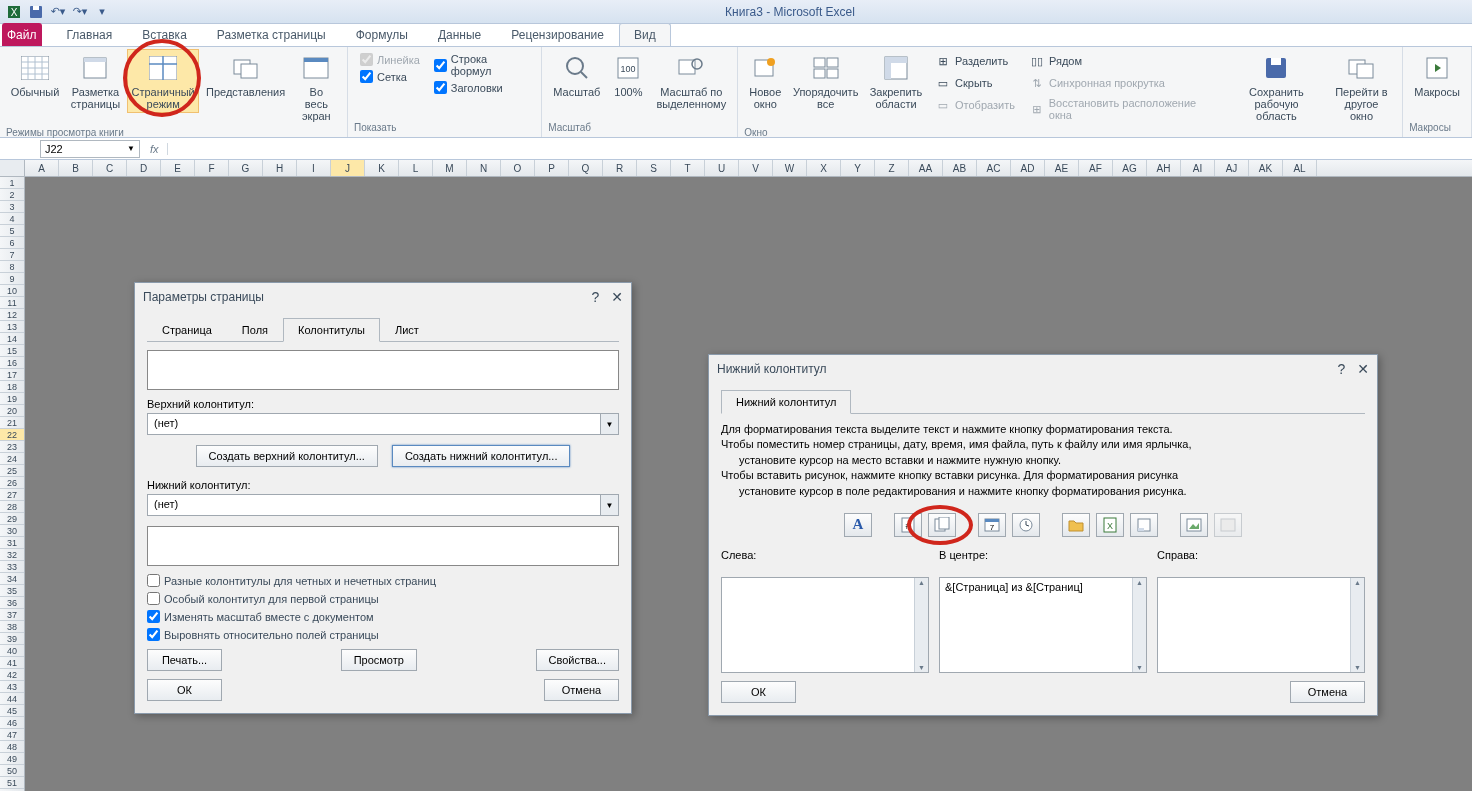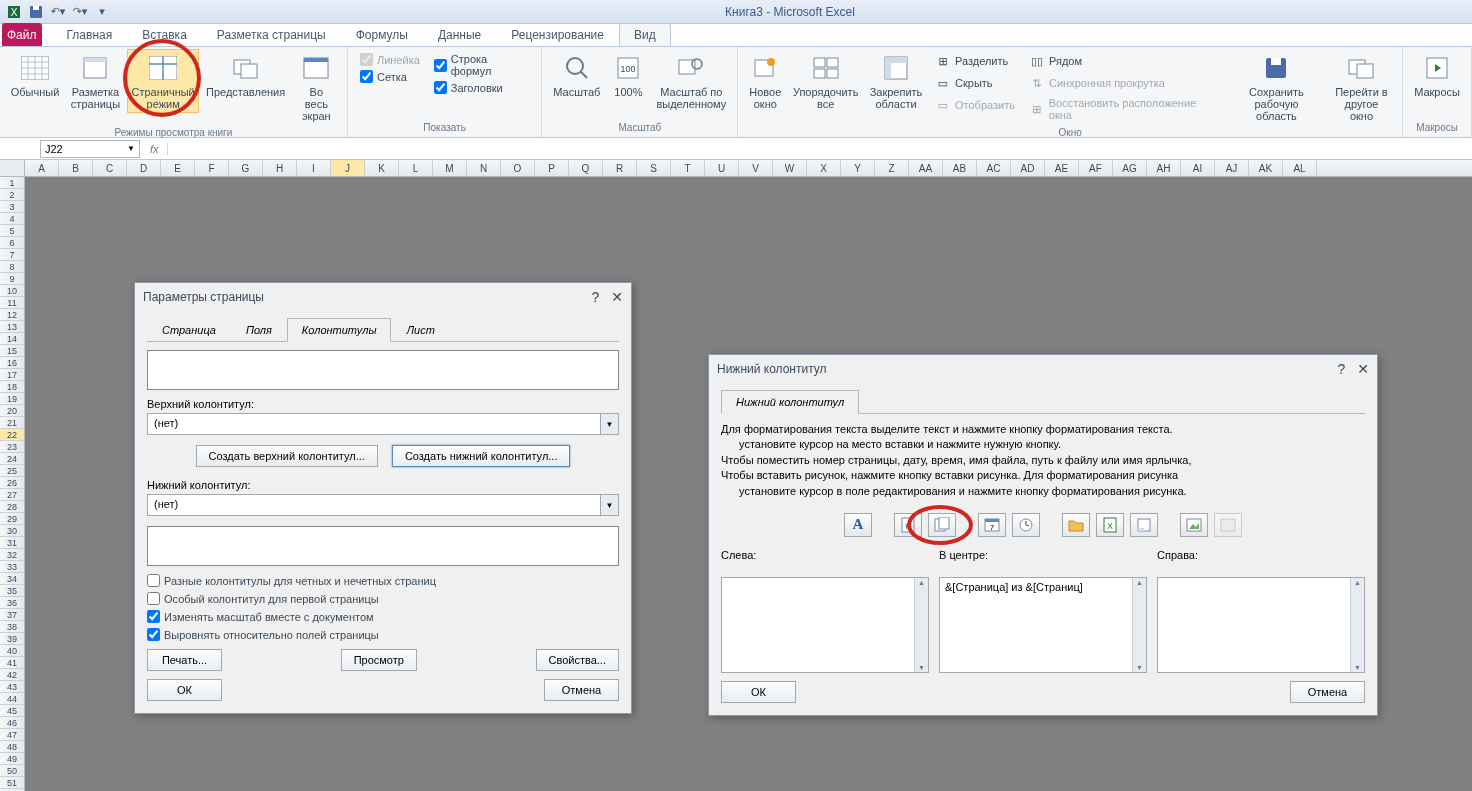--- a/index.html
+++ b/index.html
@@ -14,21 +14,21 @@
 
 .ribbon-tabs { height: 22px; background: #fff; display: flex; align-items: flex-end; padding-left: 2px; }
 .ribbon-tab { padding: 4px 14px; font-size: 12px; color: #4a5a6a; cursor: pointer; border: 1px solid transparent; border-bottom: none; }
 .ribbon-tab.file { background: #be185d; color: #fff; padding: 4px 4px; border-radius: 3px 3px 0 0; margin-right: 10px; }
 .ribbon-tab.active { background: #f5f6f7; border-color: #b8c7db; border-radius: 3px 3px 0 0; }
 
 
 .ribbon-body { height: 92px; background: #f5f6f7; border-top: 1px solid #b8c7db; border-bottom: 1px solid #b8c7db; display: flex; }
 .ribbon-group { border-right: 1px solid #d6dde6; padding: 2px 6px; display: flex; flex-direction: column; justify-content: space-between; }
 .ribbon-group-content { display: flex; align-items: flex-start; gap: 2px; flex: 1; }
-.ribbon-group-label { font-size: 10px; color: #6a7a8a; text-align: center; padding: 2px 0; }
+.ribbon-group-label { font-size: 10px; color: #6a7a8a; text-align: left; padding: 2px 0; }
 .rbtn-large { display: flex; flex-direction: column; align-items: center; justify-content: center; padding: 2px 4px; cursor: pointer; border: 1px solid transparent; min-width: 42px; }
 .rbtn-large .icon { width: 32px; height: 32px; display: flex; align-items: center; justify-content: center; margin-bottom: 2px; }
 .rbtn-large .lbl { font-size: 11px; text-align: center; line-height: 1.1; color: #3a4a5a; }
 .rbtn-highlight { background: #fde8a8; border: 1px solid #f0c070; }
 .chk-row { display: flex; flex-direction: column; gap: 4px; padding: 4px 6px; }
 .chk { display: flex; align-items: center; gap: 4px; font-size: 11px; color: #3a4a5a; }
 .chk input { width: 13px; height: 13px; }
 .chk.disabled { color: #a0a8b0; }
 .rbtn-small-row { display: flex; flex-direction: column; gap: 2px; padding: 2px; }
 .rbtn-small { display: flex; align-items: center; gap: 4px; padding: 2px 4px; font-size: 11px; color: #3a4a5a; cursor: pointer; }
@@ -55,21 +55,21 @@
 .row-h { height: 12px; border-bottom: 1px solid #c8d0d8; text-align: center; font-size: 9px; color: #3a4a5a; line-height: 12px; }
 .row-h.sel { background: #fde8a8; }
 .cells { flex: 1; background: #808080; position: relative; }
 
 
 .dialog { position: absolute; background: #f0f0f0; border: 1px solid #8a9aab; box-shadow: 2px 2px 8px rgba(0,0,0,0.3); }
 .dlg-title { height: 28px; display: flex; align-items: center; justify-content: space-between; padding: 0 8px; font-size: 12px; color: #3a4a5a; }
 .dlg-title .controls { display: flex; gap: 12px; }
 .dlg-title .ctrl { cursor: pointer; color: #3a4a5a; font-size: 14px; }
 .dlg-body { padding: 6px 12px 12px; }
-.dlg-tabs { display: flex; border-bottom: 1px solid #b0b8c0; margin-bottom: 8px; font-style: italic; }
+.dlg-tabs { display: flex; border-bottom: 1px solid #b0b8c0; margin-bottom: 8px; }
 .dlg-tab { padding: 5px 14px; font-size: 11px; border: 1px solid transparent; border-bottom: none; cursor: pointer; position: relative; top: 1px; }
 .dlg-tab.active { background: #f0f0f0; border-color: #b0b8c0; border-bottom: 1px solid #f0f0f0; }
 .preview-box { border: 1px solid #888; height: 40px; background: #fff; margin-bottom: 8px; }
 .field-label { font-size: 11px; margin-bottom: 3px; }
 .combo { display: flex; border: 1px solid #a0a8b0; background: #fff; height: 22px; margin-bottom: 10px; }
 .combo-text { flex: 1; padding: 3px 6px; font-size: 11px; }
 .combo-arrow { width: 18px; border-left: 1px solid #a0a8b0; background: #e8ecf0; display: flex; align-items: center; justify-content: center; font-size: 8px; }
 .btn-row { display: flex; justify-content: center; gap: 14px; margin-bottom: 12px; }
 .dlg-btn { padding: 4px 12px; border: 1px solid #a0a8b0; background: linear-gradient(#fdfdfd, #e8ecf0); font-size: 11px; cursor: pointer; min-width: 70px; }
 .dlg-btn.primary { border: 1px solid #5a8ac0; box-shadow: 0 0 2px #5a8ac0; }
@@ -531,22 +531,22 @@
       <span class="ctrl">?</span>
       <span class="ctrl">✕</span>
     </div>
   </div>
   <div class="dlg-body">
     <div class="dlg-tabs">
       <div class="dlg-tab active">Нижний колонтитул</div>
     </div>
     <div class="footer-instr">
       <div>Для форматирования текста выделите текст и нажмите кнопку форматирования текста.</div>
+      <div>Чтобы поместить номер страницы, дату, время, имя файла, путь к файлу или имя ярлычка,</div>
       <div style="padding-left:18px">установите курсор на место вставки и нажмите нужную кнопку.</div>
-      <div>Чтобы поместить номер страницы, дату, время, имя файла, путь к файлу или имя ярлычка,</div>
       <div>Чтобы вставить рисунок, нажмите кнопку вставки рисунка.  Для форматирования рисунка</div>
       <div style="padding-left:18px">установите курсор в поле редактирования и нажмите кнопку форматирования рисунка.</div>
     </div>
     <div class="footer-toolbar">
       <div class="ft-btn" style="color:#2a5aaa;font-weight:bold;font-family:serif;font-size:15px">A</div>
       <div class="ft-btn spacer"></div>
       <div class="ft-btn">
           <svg width="16" height="16">
             <rect x="2" y="1" width="12" height="14" fill="#fff" stroke="#7a8a9a"></rect>
             <text x="8" y="12" font-size="9" text-anchor="middle">#</text>

